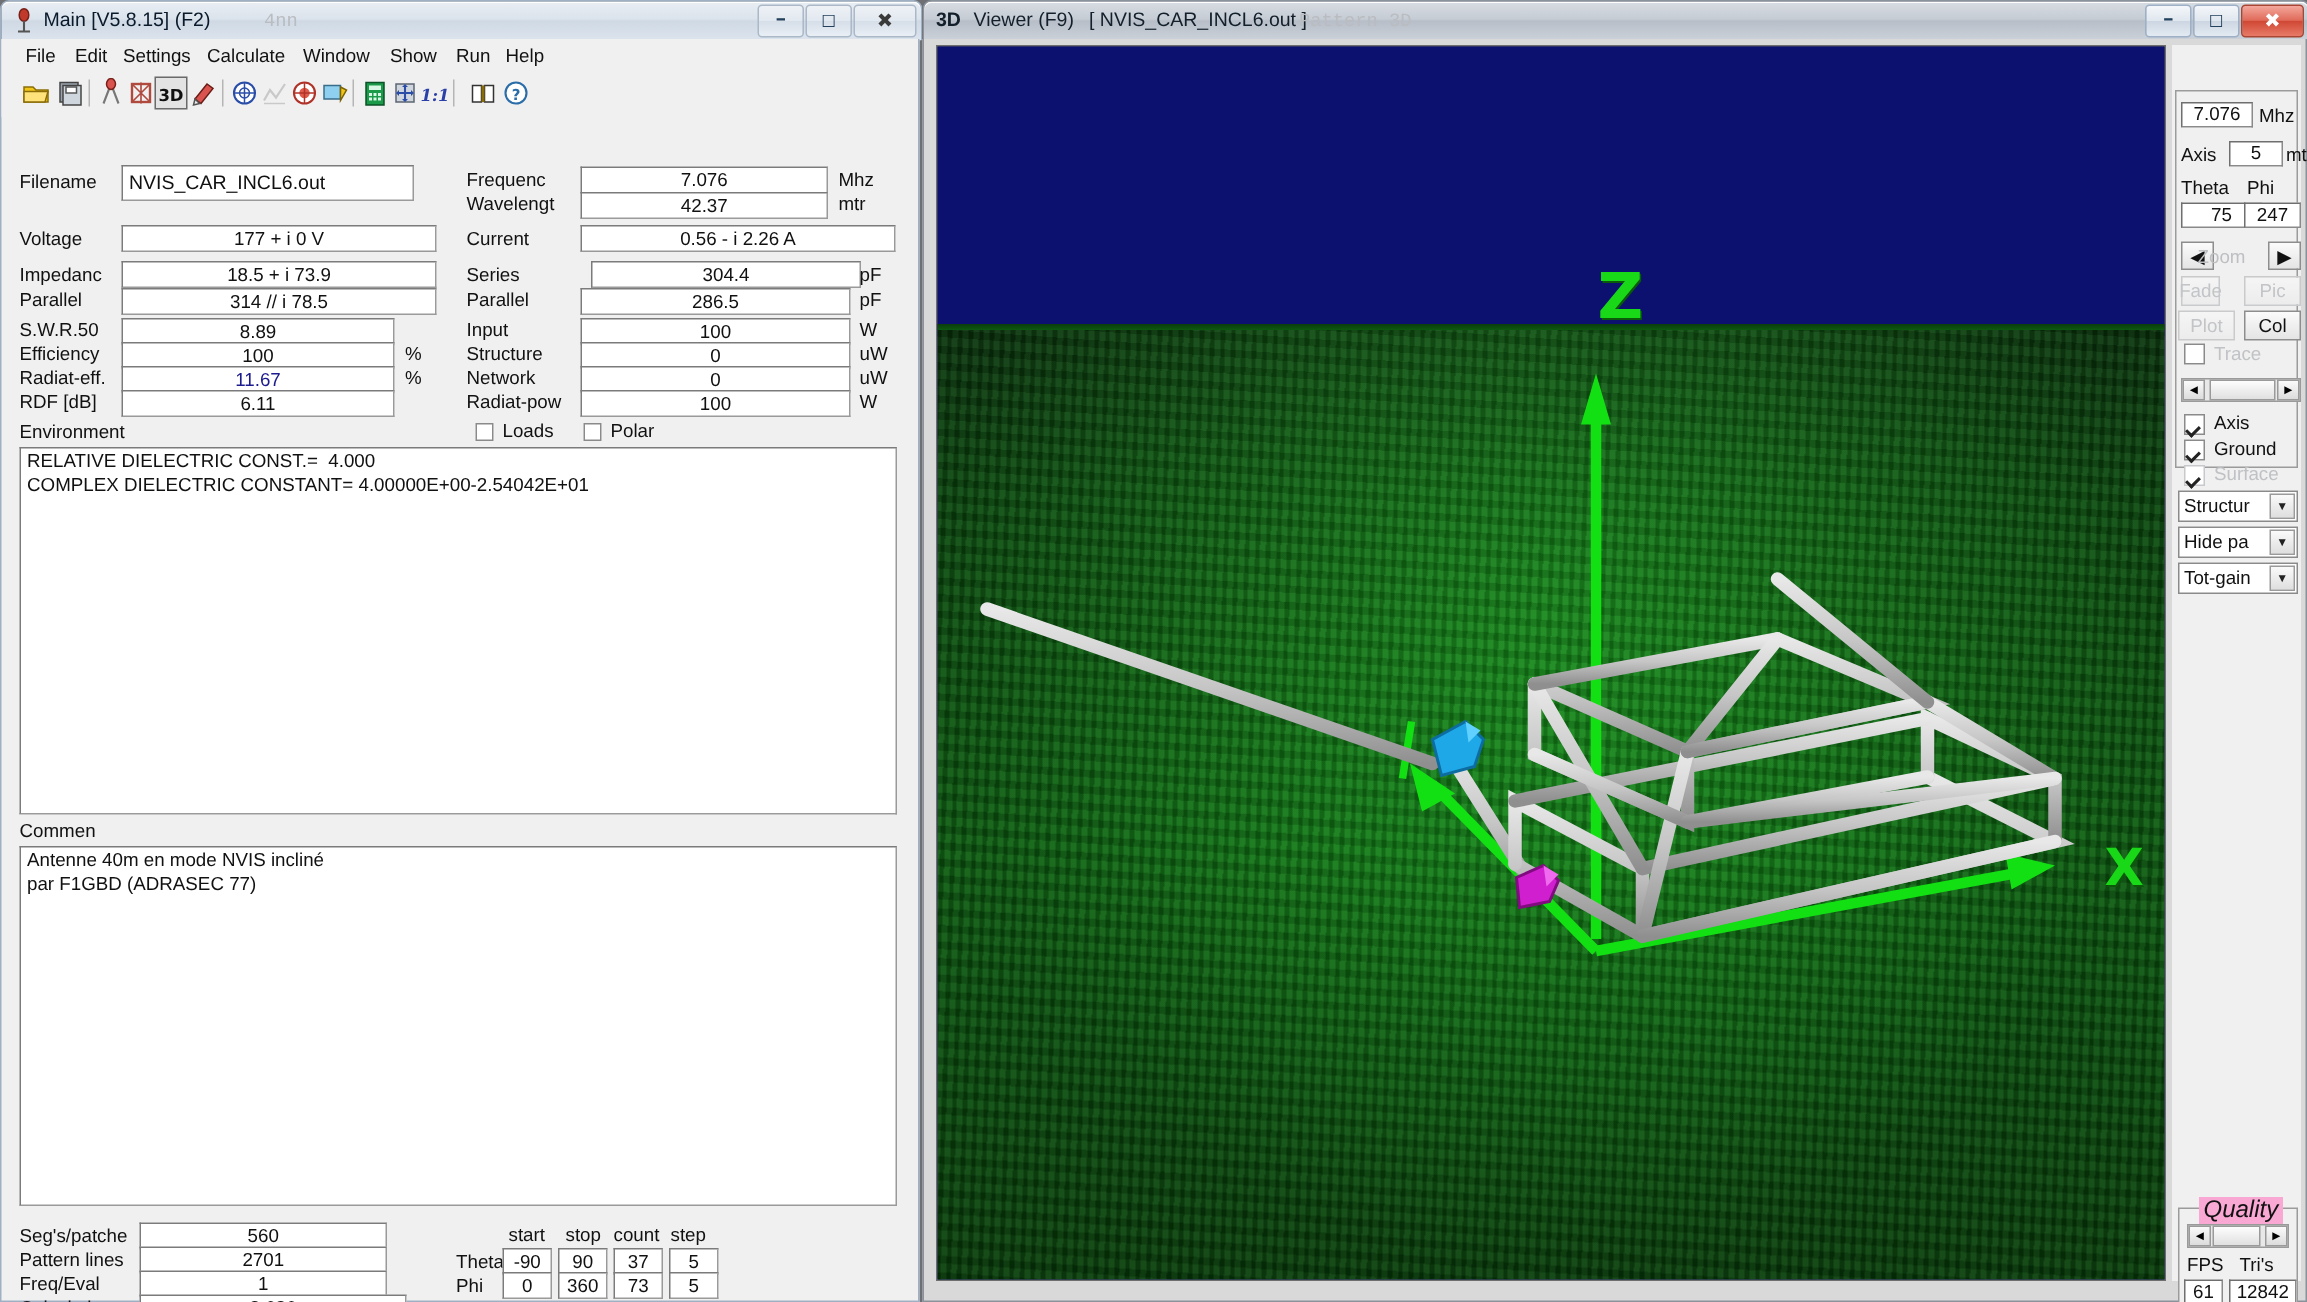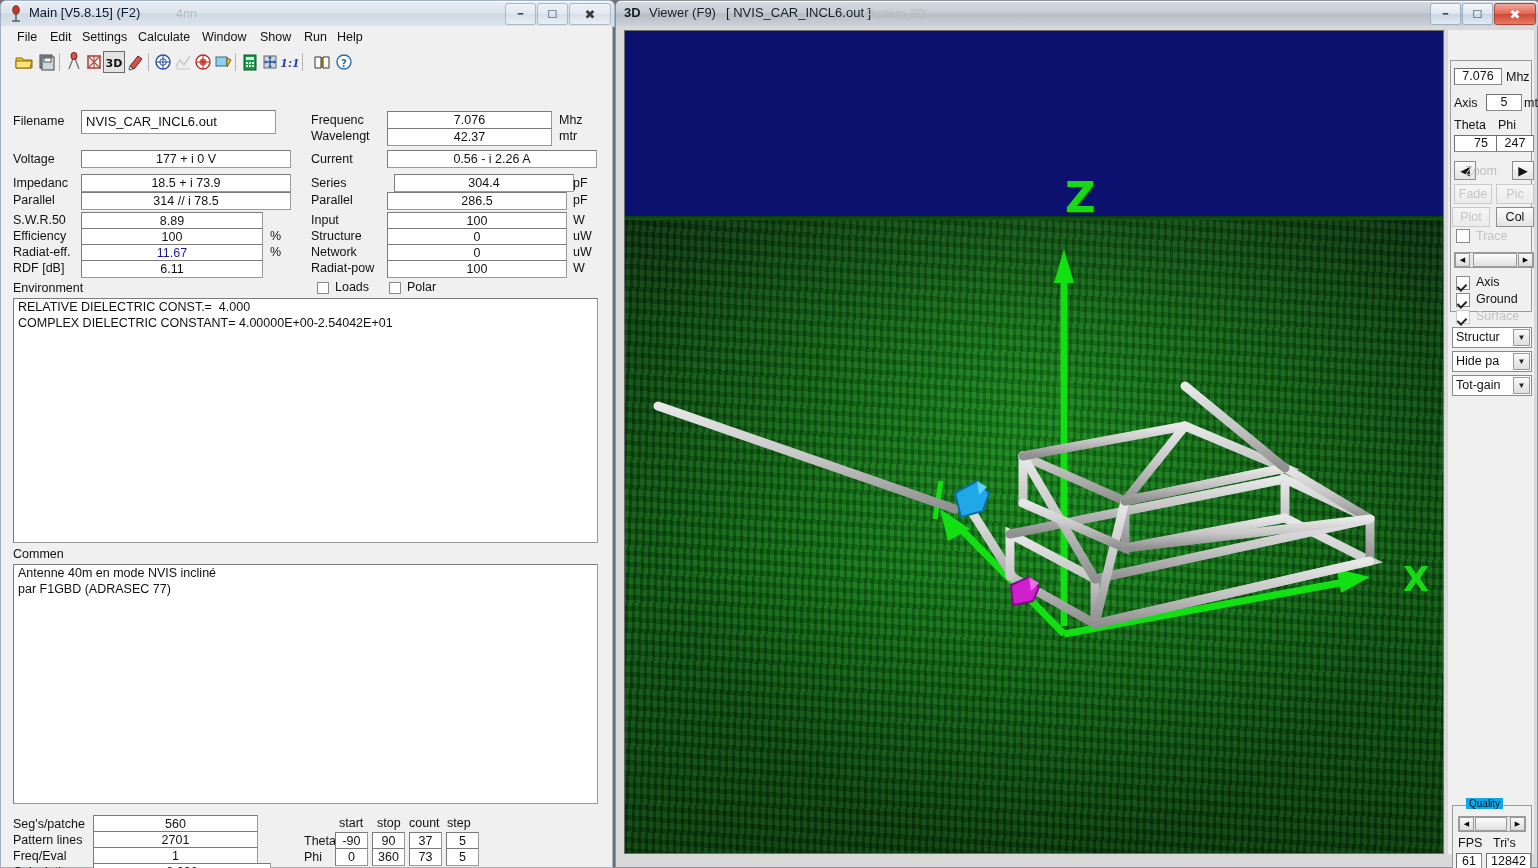--- a/index.html
+++ b/index.html
@@ -59,42 +59,42 @@
   .grp{position:absolute;box-sizing:border-box;background:#fff;border:1px solid #9a9a9a;
        border-top-color:#7b7b7b;border-left-color:#7b7b7b;overflow:hidden;}
   .grp .line{font-size:12.5px;color:#111;white-space:pre;padding-left:4px;line-height:16px;}
 
   
   #viewwin{left:615px;top:0;width:923px;height:868px;}
   #viewwin .titlebar{width:923px;background:linear-gradient(to bottom,#d8dde3 0%,#c6ccd4 45%,#b7bec7 50%,#ccd2da 100%);border-color:#8a929c;}
   #viewwin .tb-text{left:8px;color:#13202c;font-size:13px;}
   .view-body{position:absolute;left:0;top:26px;width:923px;height:842px;box-sizing:border-box;
              background:#d9d9d9;border:1px solid #8a929c;border-top:none;}
-  .ghost{position:absolute;font-size:12.5px;color:#b9bcc0;white-space:nowrap;}
+  .ghost{position:absolute;font-size:12.5px;color:#b9bcc0;white-space:nowrap;font-family:Liberation Mono, monospace;}
 
   .canvas{position:absolute;left:8px;top:4px;width:820px;height:824px;box-sizing:border-box;
           border:1px solid #6e6e6e;background:#0a1060;overflow:hidden;}
   .sky{position:absolute;left:0;top:0;width:100%;height:23.5%;background:#0c1170;}
   .ground{position:absolute;left:0;top:22.5%;width:100%;height:77.5%;
           background:
             repeating-linear-gradient(92deg, rgba(0,0,0,.22) 0 3px, rgba(255,255,255,.05) 3px 7px),
             repeating-linear-gradient(4deg, rgba(0,0,0,.18) 0 5px, rgba(255,255,255,.04) 5px 11px),
             linear-gradient(to bottom,#0d4c11 0%,#0f6b14 18%,#118a17 55%,#0a5c0e 100%);
   }
   .ground:before{content:"";position:absolute;inset:0;
      background:radial-gradient(ellipse at 50% 30%, rgba(40,200,40,.20), rgba(0,0,0,.30) 70%);}
   .horizon{position:absolute;left:0;top:22.5%;width:100%;height:4px;
            background:linear-gradient(to bottom,#0a3c0c,#0d5a10);}
   .axislbl{position:absolute;font-weight:bold;color:#18d818;font-family:"DejaVu Sans",sans-serif;
            text-shadow:1px 1px 0 #0a5a0a;}
 
   
   .strip{position:absolute;left:832px;top:4px;width:86px;height:824px;box-sizing:border-box;background:#f0f0f0;}
   .panelbox{position:absolute;box-sizing:border-box;border:1px solid #9b9b9b;background:#f0f0f0;}
-  .legend{position:absolute;font-size:10px;color:#111;background:#0ea5e9;padding:0 3px;}
+  .legend{position:absolute;font-size:16px;color:#111;background:#f9a8d4;padding:0 3px;font-style:italic;}
   .sfld{position:absolute;box-sizing:border-box;height:17px;background:#fff;border:1px solid #8a8a8a;
         border-top-color:#6f6f6f;border-left-color:#6f6f6f;font-size:12.5px;color:#111;text-align:center;
         line-height:15px;white-space:nowrap;overflow:hidden;}
   .slbl{position:absolute;font-size:12.5px;color:#111;white-space:nowrap;}
   .sbtn{position:absolute;box-sizing:border-box;background:linear-gradient(to bottom,#fbfbfb,#e4e4e4);
         border:1px solid #8d8d8d;font-size:12.5px;color:#111;display:flex;align-items:center;justify-content:center;}
   .sbtn.ghosted{color:#c2c4c7;border-color:#c9cacc;background:linear-gradient(to bottom,#f5f5f5,#ececec);}
   .combo{position:absolute;box-sizing:border-box;height:21px;background:#fff;border:1px solid #8a8a8a;
          font-size:12.5px;color:#111;line-height:19px;padding-left:3px;white-space:nowrap;overflow:hidden;}
   .combo .arrow{position:absolute;right:1px;top:1px;width:17px;height:17px;
@@ -469,21 +469,21 @@
 
         <div class="slbl" style="left:6px;top:88px;">Theta</div>
         <div class="slbl" style="left:50px;top:88px;">Phi</div>
         <div class="sfld" style="left:6px;top:105px;width:54px;">75</div>
         <div class="sfld" style="left:48px;top:105px;width:38px;">247</div>
 
         <div class="sbtn" style="left:6px;top:131px;width:22px;height:19px;">◀</div>
         <div class="slbl" style="left:17px;top:134px;color:#bdbfc2;">Zoom</div>
         <div class="sbtn" style="left:64px;top:131px;width:22px;height:19px;">▶</div>
 
-        <div class="sbtn ghosted" style="left:6px;top:154px;width:38px;height:20px;">Fade</div>
+        <div class="sbtn ghosted" style="left:6px;top:154px;width:26px;height:20px;">Fade</div>
         <div class="sbtn ghosted" style="left:48px;top:154px;width:38px;height:20px;">Pic</div>
         <div class="sbtn ghosted" style="left:4px;top:177px;width:38px;height:20px;">Plot</div>
         <div class="sbtn" style="left:48px;top:177px;width:38px;height:20px;">Col</div>
 
         <div class="cb" style="left:8px;top:199px;width:14px;height:14px;"></div>
         <div class="slbl" style="left:28px;top:199px;color:#c0c2c5;">Trace</div>
 
         <div class="scrollbar" style="left:6px;top:222px;width:80px;">
           <div class="sb-a" style="left:0;">◀</div>
           <div class="sb-thumb" style="left:18px;width:44px;"></div>

